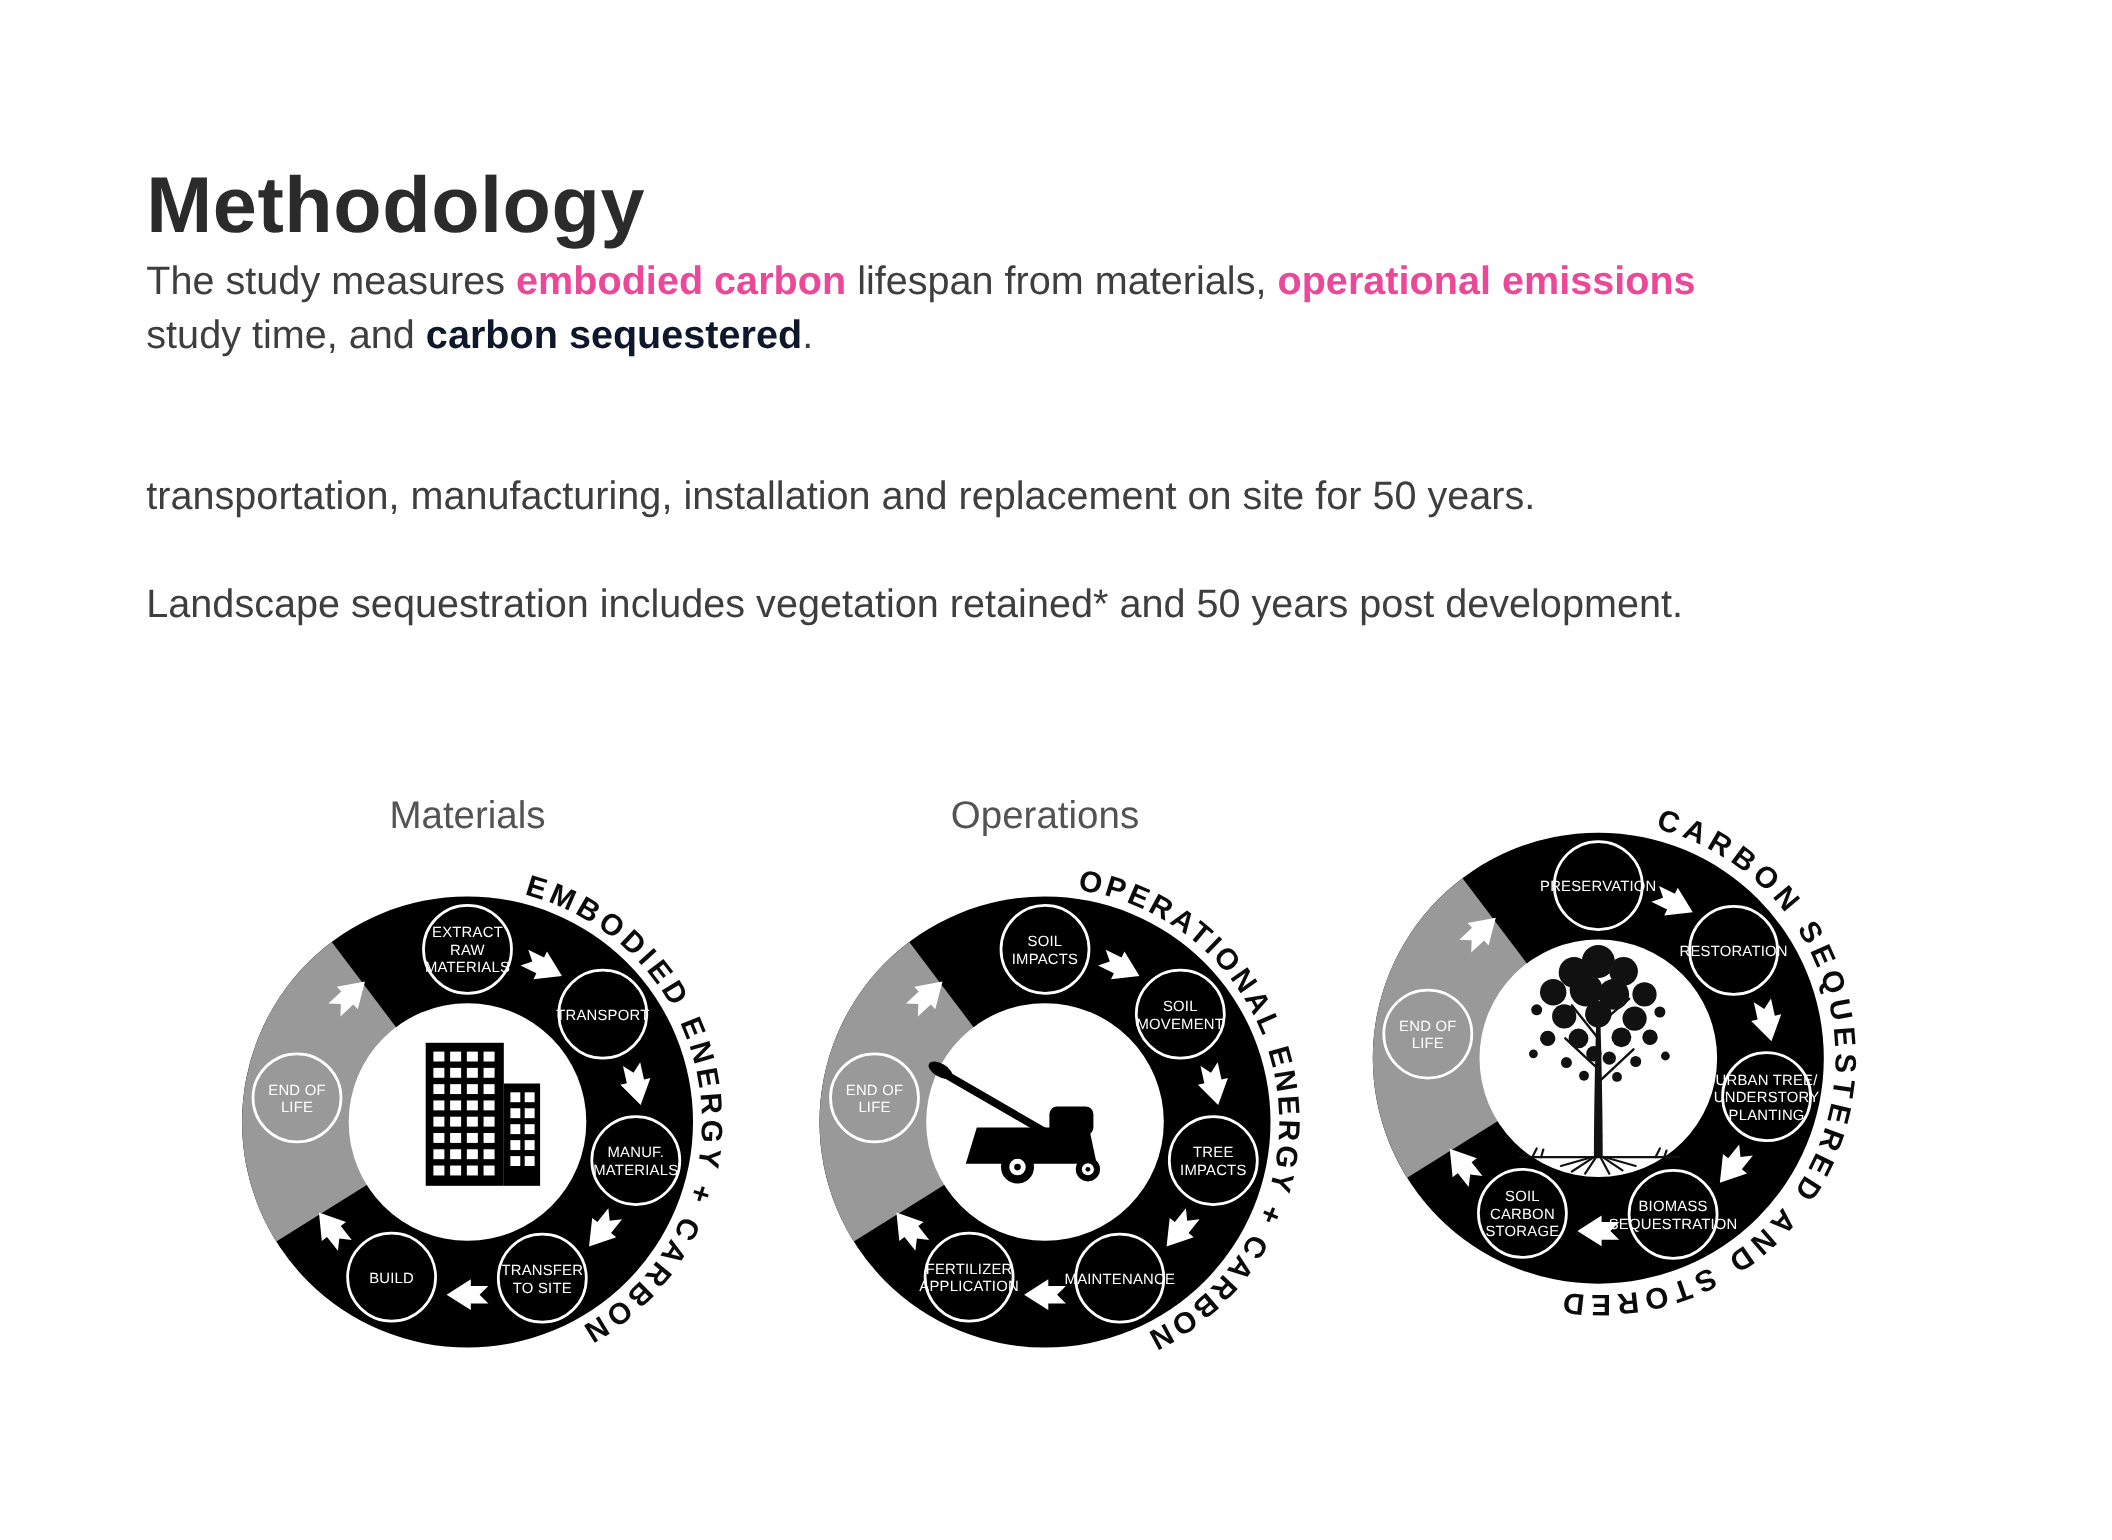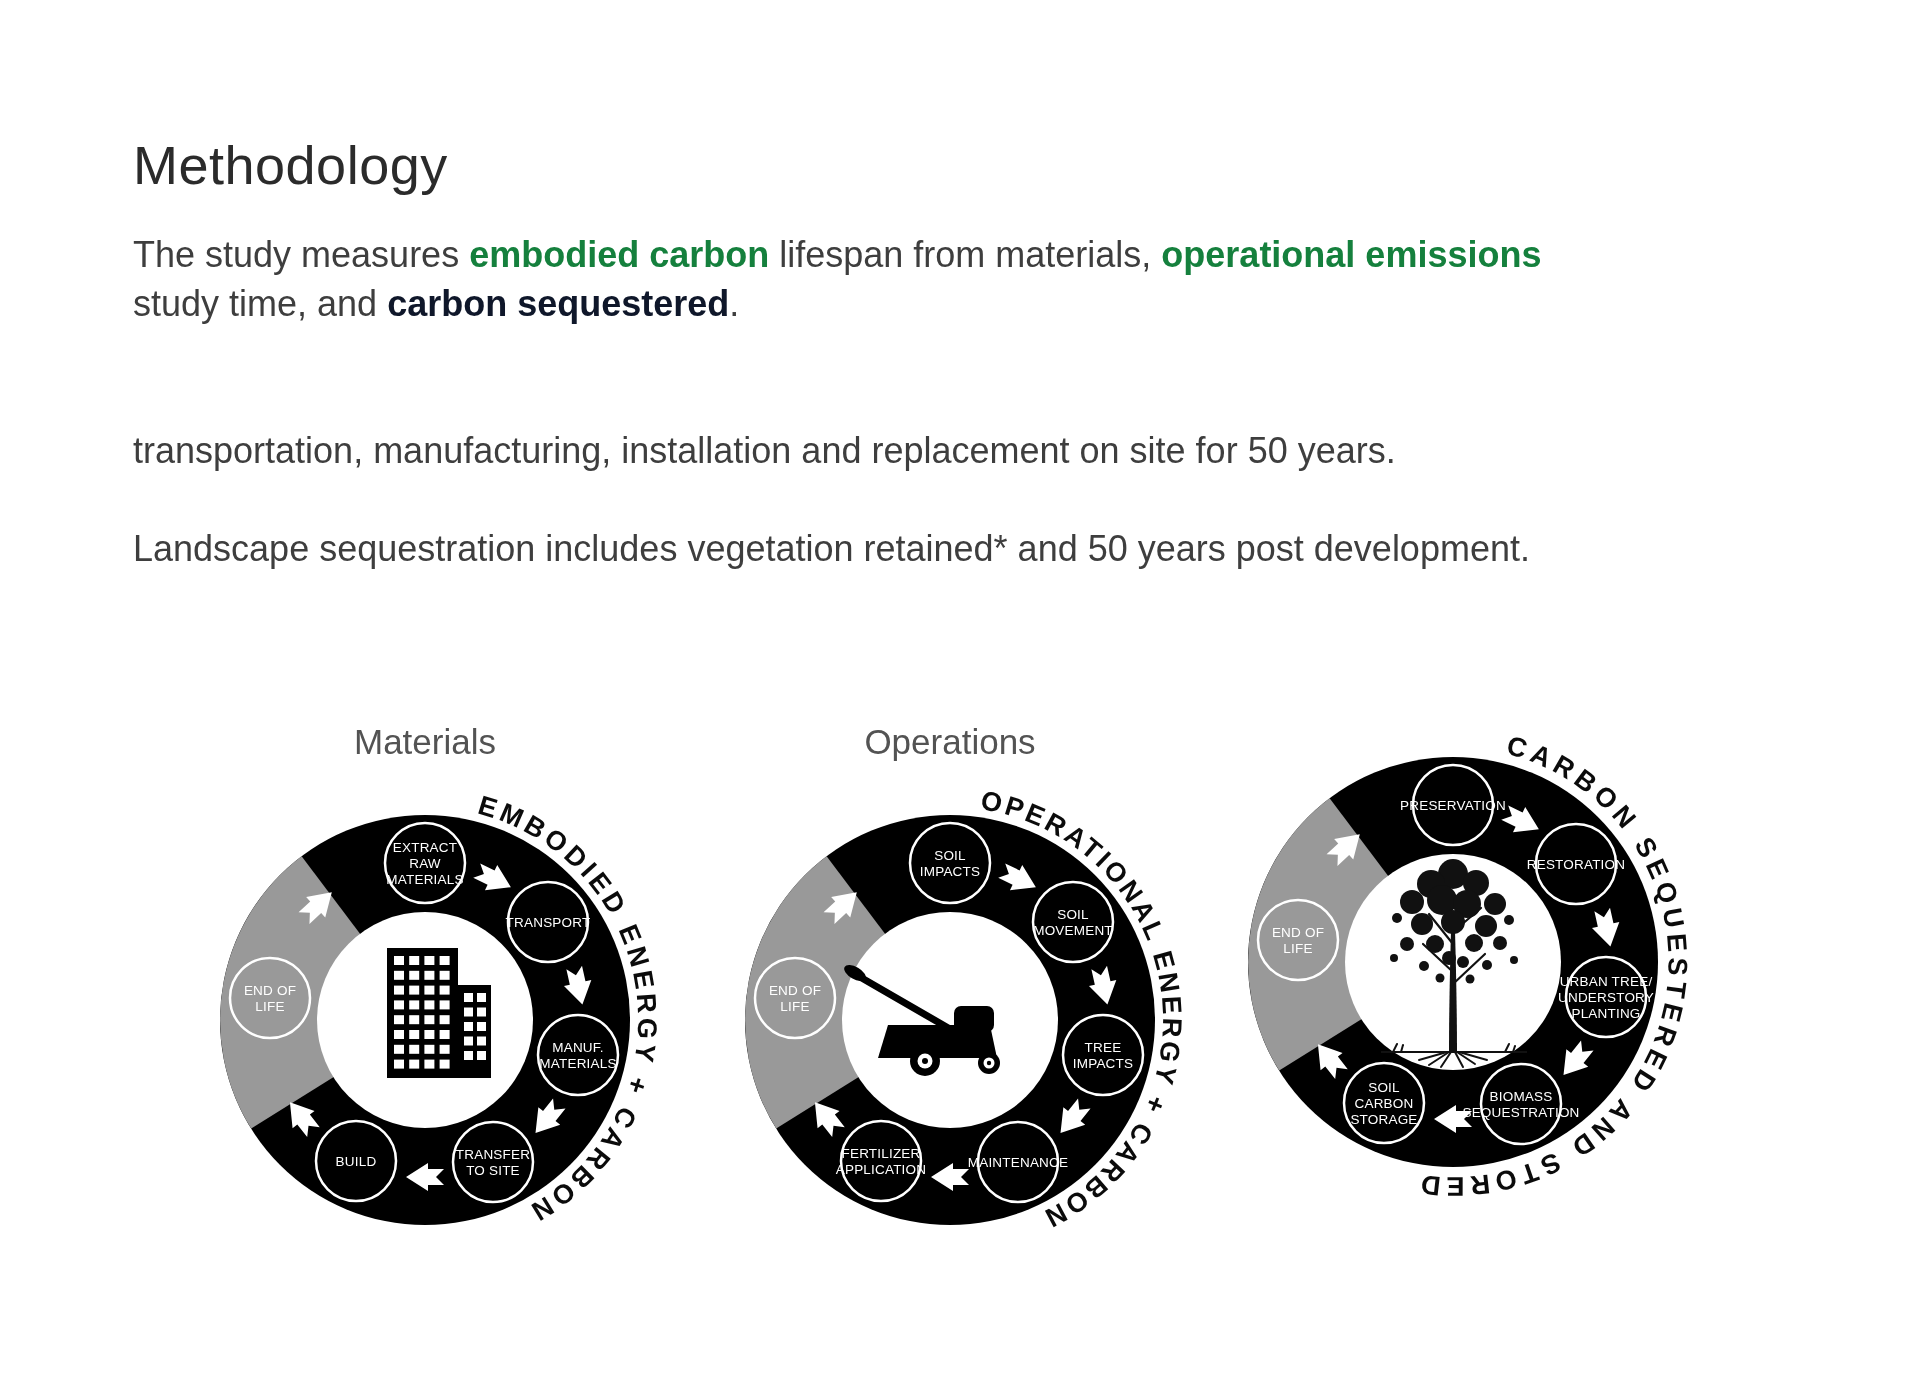--- a/index.html
+++ b/index.html
@@ -1,23 +1,23 @@
 <!DOCTYPE html>
 <html><head>
 <meta charset="utf-8">
 <style>
   html,body{margin:0;padding:0;background:#ffffff;}
   body{width:1920px;height:1400px;position:relative;overflow:hidden;
        font-family:"Liberation Sans",sans-serif;}
-  .page-title{position:absolute;left:133px;top:98px;font-size:54px;font-weight:400;
+  .page-title{position:absolute;left:133px;top:98px;font-size:72px;font-weight:700;
        color:#2b2b2b;letter-spacing:.5px;}
   .paragraphs{position:absolute;left:133px;top:230px;font-size:36px;line-height:49px;
        color:#3e3e3e;font-weight:400;}
   .paragraphs p{margin:0 0 49px 0;white-space:nowrap;}
-  .hl-o{color:#15803d;font-weight:700;}
+  .hl-o{color:#ec4899;font-weight:700;}
   .hl-g{color:#0f172a;font-weight:700;}
   .diagram{position:absolute;top:722px;width:524px;}
   .diagram-label{text-align:center;font-size:35px;color:#535353;height:44px;margin-bottom:14px;}
   .diagram svg{display:block;overflow:visible;}
   svg text{font-family:"Liberation Sans",sans-serif;}
   .node-text{fill:#ffffff;font-size:13.5px;font-weight:500;letter-spacing:.2px;}
   .curved{fill:#0b0b0b;font-size:27px;font-weight:700;}
   .ls-m{letter-spacing:4px;}
   .ls-o{letter-spacing:3px;}
   .ls-p{letter-spacing:5px;}

